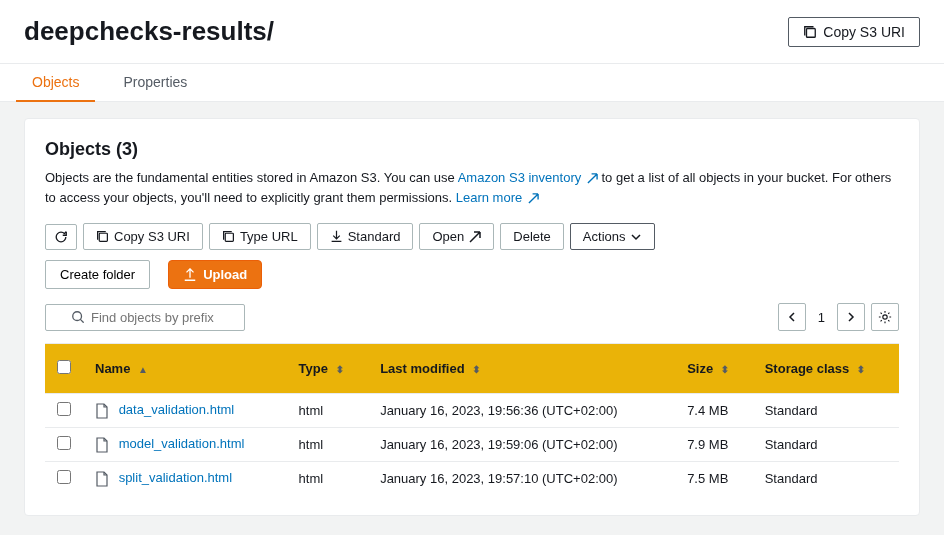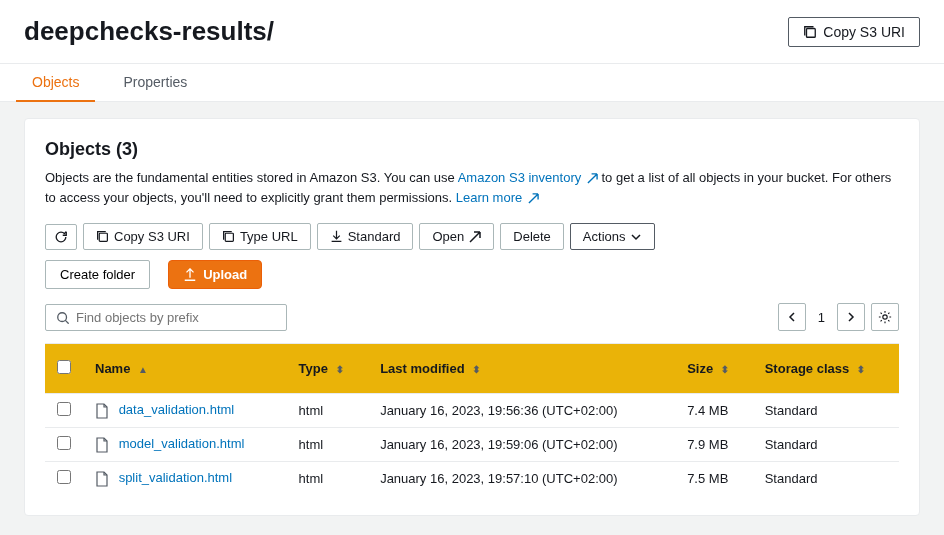--- a/index.html
+++ b/index.html
@@ -152,25 +152,25 @@
 
     .search-and-pagination {
       display: flex;
       align-items: center;
       justify-content: space-between;
       margin-bottom: 12px;
     }
 
     .search-box {
       display: flex;
-      align-items: flex-end;
+      align-items: center;
       border: 1px solid #aab7b8;
       border-radius: 2px;
-      padding: 5px 10px;
-      width: 242px;
+      padding: 5px 25px;
+      width: 200px;
       background: #fff;
     }
     .search-box input {
       border: none;
       outline: none;
       font-size: 13px;
       width: 100%;
       color: #16191f;
     }
     .search-icon-svg {

